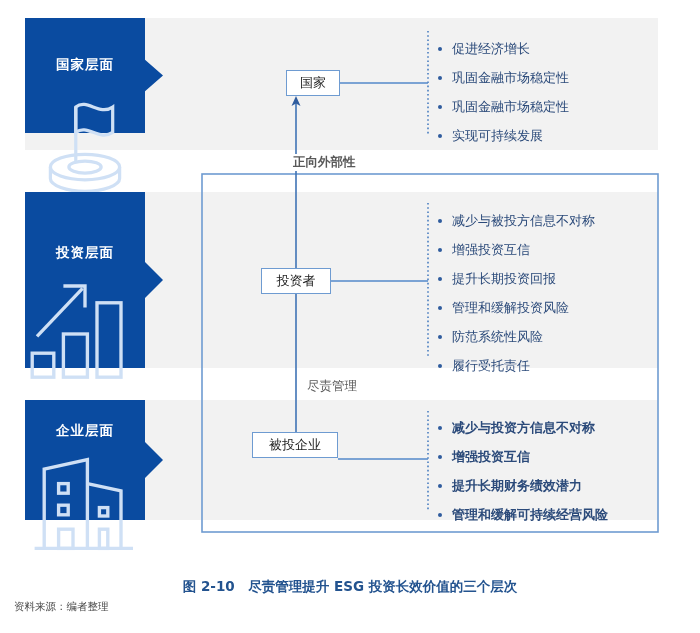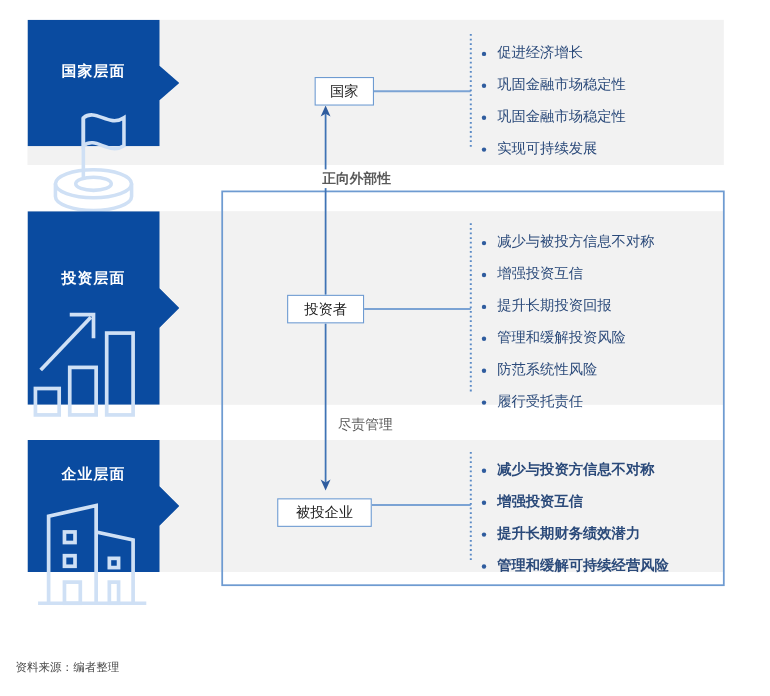--- a/index.html
+++ b/index.html
@@ -48,21 +48,21 @@
   .wires{position:absolute;left:0;top:0;width:700px;height:633px;pointer-events:none;}
 
   
   .node{
     position:absolute;background:#ffffff;border:1.4px solid #6e9bd1;
     color:#1d1d1d;font-size:13px;display:flex;align-items:center;justify-content:center;
     box-sizing:border-box;
   }
   .node-country{left:269px;top:70px;width:54px;height:26px;margin-left:17px;}
   .node-investor{left:261px;top:268px;width:70px;height:26px;}
-  .node-company{left:252px;top:453px;width:86px;height:26px;}
+  .node-company{left:252px;top:432px;width:86px;height:26px;}
 
   
   .edge-label{
     position:absolute;color:#595959;font-size:12.5px;white-space:nowrap;background:#ffffff;
     padding:0 3px;
   }
   .el-pos{left:290px;top:154px;font-weight:bold;}
   .el-stew{left:304px;top:378px;}
 
   
@@ -203,15 +203,16 @@
 
   <div class="bullets b3">
     <ul>
       <li>减少与投资方信息不对称</li>
       <li>增强投资互信</li>
       <li>提升长期财务绩效潜力</li>
       <li>管理和缓解可持续经营风险</li>
     </ul>
   </div>
 
+  <div class="caption">图 2-10　尽责管理提升 ESG 投资长效价值的三个层次</div>
   <div class="source">资料来源：编者整理</div>
 
 </div>
 
 </body></html>

